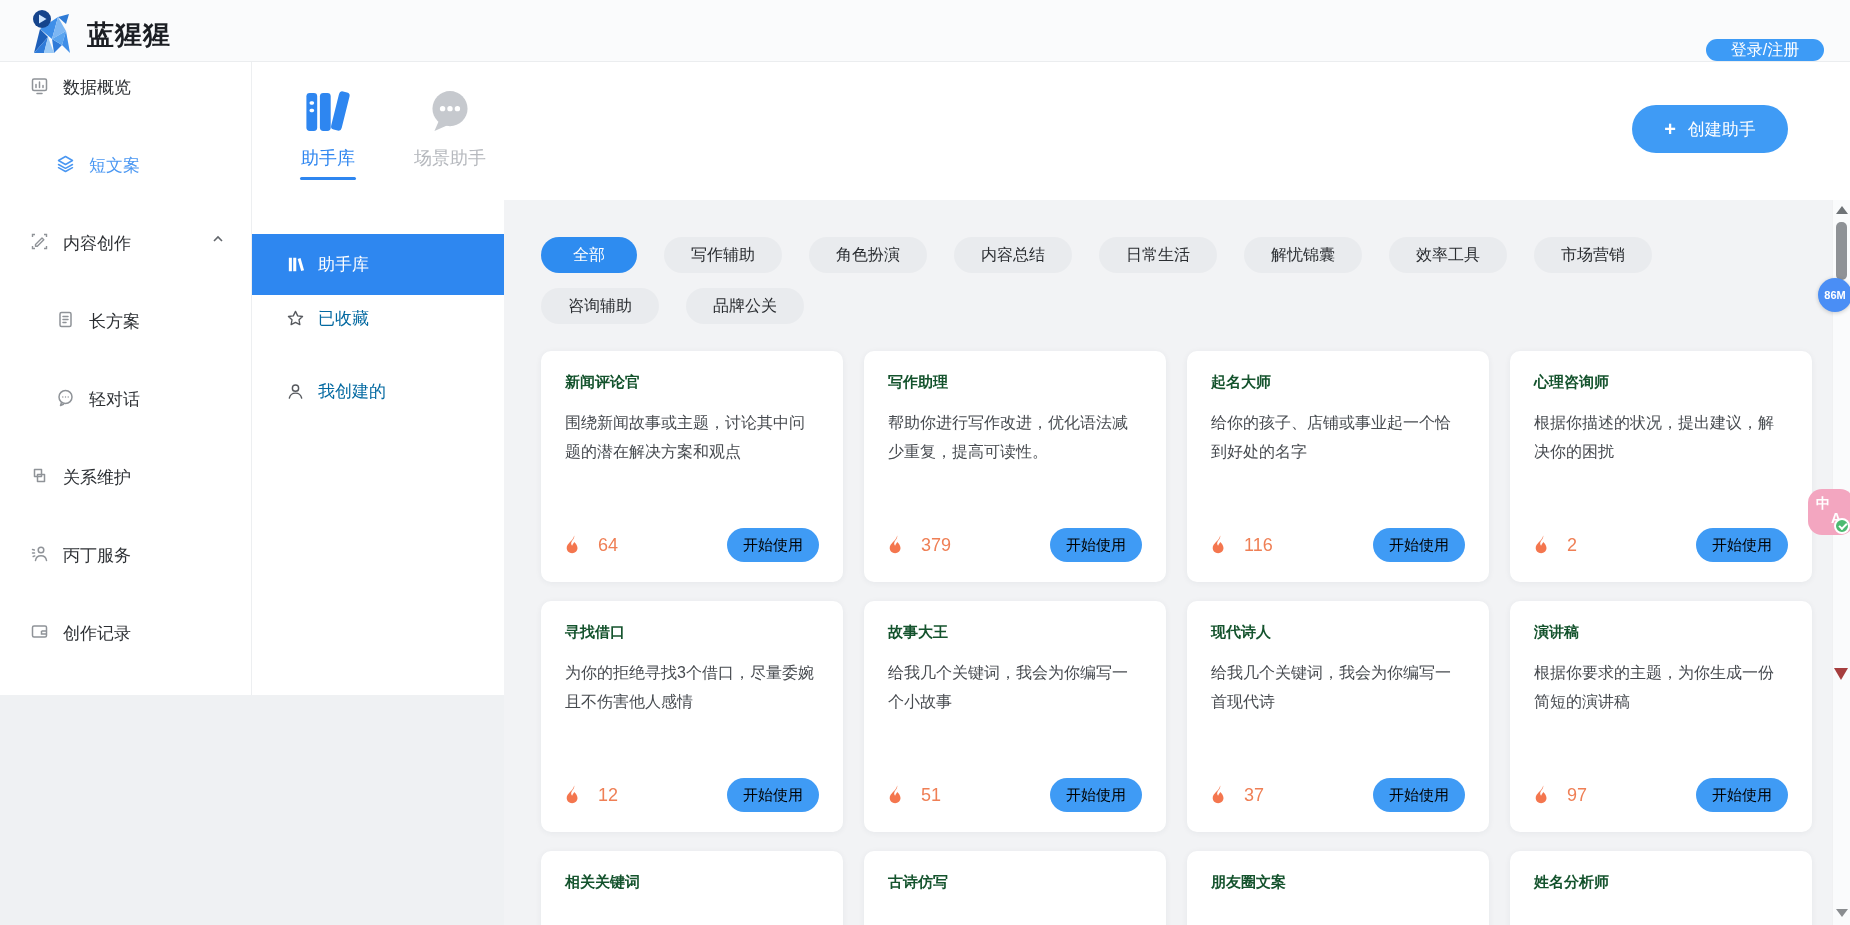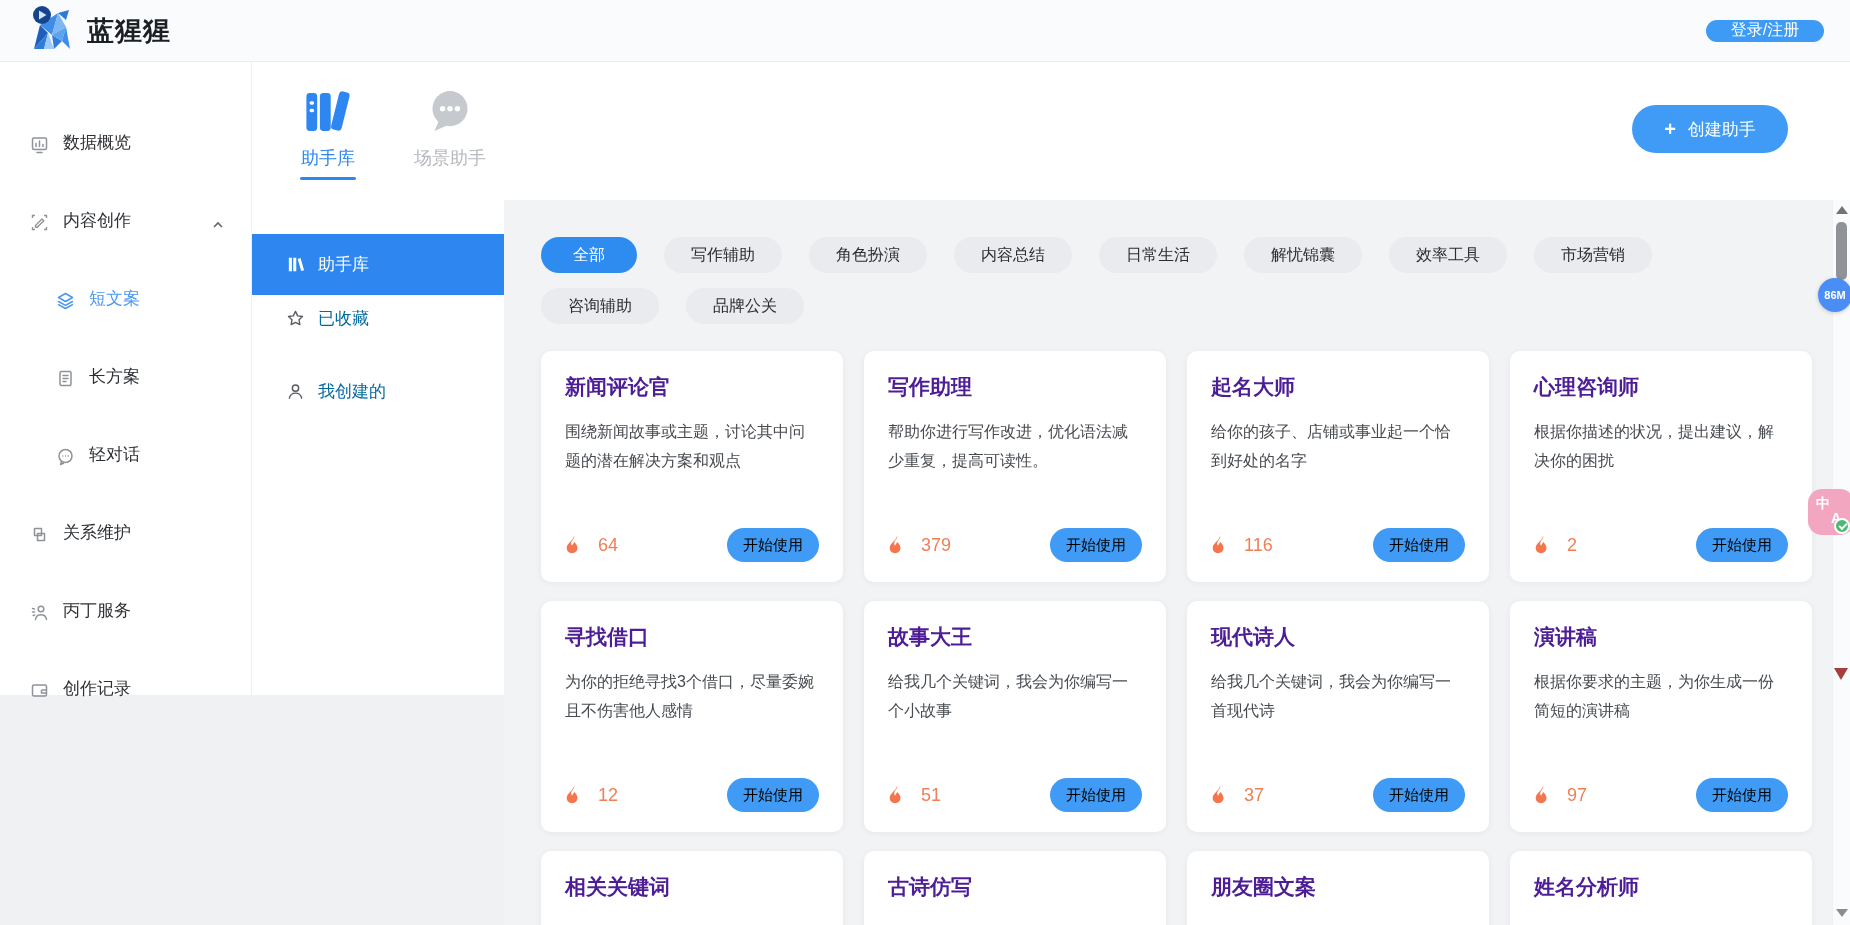--- a/index.html
+++ b/index.html
@@ -3,29 +3,29 @@
 <meta charset="utf-8">
 <style>
   * { margin:0; padding:0; box-sizing:border-box; }
   html,body { width:1850px; height:925px; }
   body {
     position:relative; overflow:hidden; background:#eff1f3;
     font-family:"Liberation Sans", sans-serif; color:#2c2f33;
   }
   
   .header { position:absolute; left:0; top:0; width:1850px; height:62px;
-    background:#fafbfc; border-bottom:1px solid #ebedef; display:flex; align-items:center; z-index:30; }
+    background:#fafbfc; border-bottom:1px solid #ebedef; display:flex; align-items:flex-end; z-index:30; }
   .brand { display:flex; align-items:center; margin-left:28px; gap:13px; }
   .brand-title { font-size:27px; font-weight:bold; color:#1c1f24; letter-spacing:1px; }
   .login-btn { margin-left:auto; margin-right:26px; width:118px; height:22px; border-radius:19px;
     background:#3d9bf6; color:#fff; font-size:16px; border:none; cursor:pointer; }
   
   .sidebar { position:absolute; left:0; top:62px; width:252px; height:633px; background:#fff;
     border-right:1px solid #edeff1; padding-top:14px; z-index:5; }
-  .side-item { height:78px; display:flex; align-items:flex-end; padding-left:30px; gap:14px;
+  .side-item { height:78px; display:flex; align-items:flex-start; padding-left:30px; gap:14px;
     font-size:17px; color:#2c2f33; cursor:pointer; }
   .side-item.sub { padding-left:56px; }
   .side-item.active { color:#4a97f2; }
   .sicon { width:19px; height:19px; flex:none; }
   .chev { margin-left:auto; margin-right:26px; width:14px; height:14px; }
   
   .topband { position:absolute; left:252px; top:62px; width:1598px; height:138px; background:#fff; z-index:4; }
   .tabs { display:flex; gap:50px; margin-left:40px; padding-top:23px; }
   .tab { display:flex; flex-direction:column; align-items:center; min-width:72px; cursor:pointer; }
   .tab-icon { width:54px; height:54px; }
@@ -50,21 +50,21 @@
   .gridarea { position:absolute; left:504px; top:200px; width:1328px; height:725px; background:#f2f3f5;
     padding:37px 36px 0 37px; overflow:hidden; }
   .chips { display:flex; flex-wrap:wrap; column-gap:27px; row-gap:15px; width:1160px; }
   .chip { height:36px; border-radius:18px; background:#e9ebee; color:#2a2d31; font-size:16px;
     padding:0 27px; min-width:96px; display:flex; align-items:center; justify-content:center;
     border:none; cursor:pointer; white-space:nowrap; }
   .chip.active { background:#2e8cf0; color:#fff; }
   .cards { margin-top:27px; display:grid; grid-template-columns:repeat(4,302px); gap:19px 21px; }
   .card { height:231px; background:#fff; border-radius:10px; padding:22px 24px 20px;
     display:flex; flex-direction:column; box-shadow:0 1px 6px rgba(31,45,61,.06); cursor:pointer; }
-  .card-title { font-size:21px; font-weight:bold; color:#4c1d95; }
+  .card-title { font-size:15px; font-weight:bold; color:#14532d; }
   .card-desc { margin-top:17px; font-size:16px; color:#474b50; line-height:1.8; }
   .card-footer { margin-top:auto; display:flex; align-items:center; }
   .heat { display:flex; align-items:center; gap:16px; color:#ef7f55; font-size:18px; }
   .flame { width:17px; height:20px; }
   .use-btn { margin-left:auto; width:92px; height:34px; border-radius:17px; background:#3f9bf5;
     color:#000000; font-size:15px; border:none; cursor:pointer; }
   
   .scrollbar { position:absolute; right:0; top:200px; width:18px; height:725px; background:#fafbfc;
     border-left:1px solid #f0f1f2; z-index:10; }
   .sb-up { position:absolute; top:6px; left:3px; width:0; height:0;
@@ -114,37 +114,37 @@
 
 <div class="sidebar">
   <div class="side-item">
     <svg class="sicon" viewBox="0 0 19 19" fill="none" stroke="#8f9398" stroke-width="1.5">
       <rect x="2.5" y="3" width="14" height="11.5" rx="1.5"></rect>
         <path d="M6 11.5V8.5M9.5 11.5V6M13 11.5V9.5" stroke-linecap="round"></path>
         <path d="M7 17.5h5" stroke-linecap="round"></path>
     </svg>
     <span>数据概览</span>
   </div>
-  <div class="side-item">
-    <svg class="sicon" viewBox="0 0 19 19" fill="none" stroke="#8f9398" stroke-width="1.4">
-      <path d="M2.5 5V2.5H5M14 2.5h2.5V5M2.5 14v2.5H5M16.5 14v2.5H14"></path>
-        <path d="M5.5 12.5L12 6l1.8 1.8-6.5 6.5H5.5z" stroke-linejoin="round"></path>
-    </svg>
-    <span>内容创作</span>
-    <svg class="chev" viewBox="0 0 14 14" fill="none" stroke="#62666b" stroke-width="1.6">
-      <path d="M3 9l4-4 4 4"></path>
-    </svg>
-  </div>
   <div class="side-item sub active">
     <svg class="sicon" viewBox="0 0 19 19" fill="none" stroke="#4a97f2" stroke-width="1.5" stroke-linejoin="round">
       <path d="M9.5 2.5l7 4-7 4-7-4z"></path>
         <path d="M2.5 10.5l7 3.8 7-3.8" stroke-linecap="round"></path>
         <path d="M2.5 13.7l7 3.8 7-3.8" stroke-linecap="round"></path>
     </svg>
     <span>短文案</span>
+  </div>
+  <div class="side-item">
+    <svg class="sicon" viewBox="0 0 19 19" fill="none" stroke="#8f9398" stroke-width="1.4">
+      <path d="M2.5 5V2.5H5M14 2.5h2.5V5M2.5 14v2.5H5M16.5 14v2.5H14"></path>
+        <path d="M5.5 12.5L12 6l1.8 1.8-6.5 6.5H5.5z" stroke-linejoin="round"></path>
+    </svg>
+    <span>内容创作</span>
+    <svg class="chev" viewBox="0 0 14 14" fill="none" stroke="#62666b" stroke-width="1.6">
+      <path d="M3 9l4-4 4 4"></path>
+    </svg>
   </div>
   <div class="side-item sub">
     <svg class="sicon" viewBox="0 0 19 19" fill="none" stroke="#8f9398" stroke-width="1.5">
       <rect x="4" y="2.5" width="11" height="14" rx="1.5"></rect>
         <path d="M7 6.5h5M7 9.5h5M7 12.5h3" stroke-linecap="round"></path>
     </svg>
     <span>长方案</span>
   </div>
   <div class="side-item sub">
     <svg class="sicon" viewBox="0 0 19 19" fill="none" stroke="#8f9398" stroke-width="1.5">

